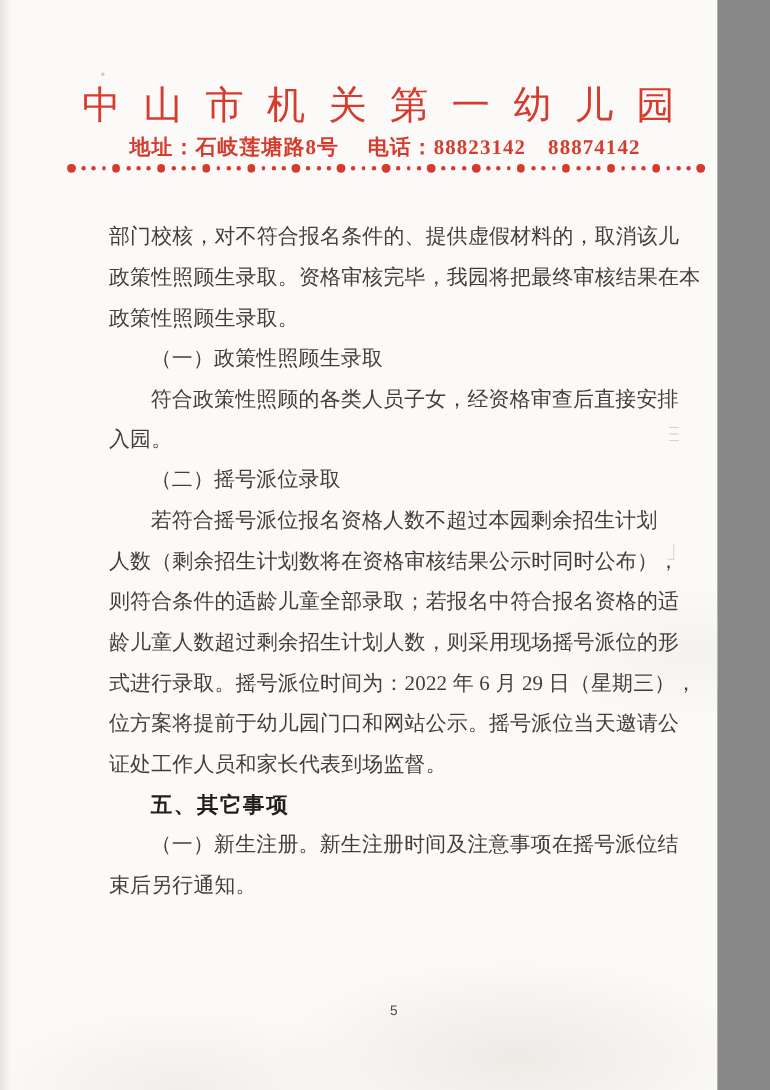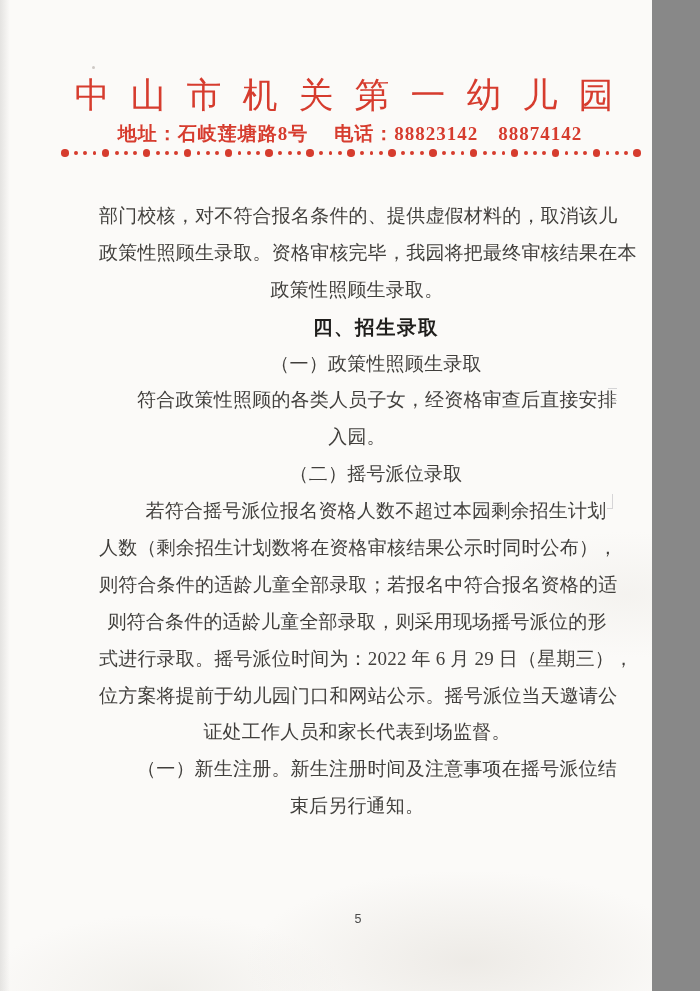--- a/index.html
+++ b/index.html
@@ -26,21 +26,21 @@
   .contact-line .seg+.seg{margin-left:26px;}
   .dotline{
     position:absolute;top:148px;left:61px;width:580px;height:10px;
     display:flex;align-items:center;justify-content:space-between;
   }
   .dot-b{width:7.5px;height:7.5px;border-radius:50%;}
   .dot-s{width:3.8px;height:3.8px;border-radius:50%;}
   
   .doc-body{
     position:absolute;top:198px;left:99px;width:516px;
-    font-size:19px;color:#413f3c;text-align:center;
+    font-size:19px;color:#413f3c;
   }
   .line{height:36.9px;line-height:36.9px;white-space:nowrap;letter-spacing:.2px;}
   .line.indent{padding-left:38px;}
   .line.heading{
     font-family:"Liberation Sans","DejaVu Sans",sans-serif;
     font-weight:700;color:#1f1e1c;font-size:19.5px;letter-spacing:1.5px;
   }
   
   .page-number{
     position:absolute;top:912px;left:338px;width:40px;text-align:center;
@@ -128,32 +128,32 @@
       <span class="dot-s" style="background: rgb(214, 60, 46);"></span>
       <span class="dot-s" style="background: rgb(214, 60, 46);"></span>
       <span class="dot-s" style="background: rgb(214, 60, 46);"></span>
       <span class="dot-b" style="background: rgb(214, 60, 46);"></span>
     </div>
 
   <main class="doc-body" id="doc-lines">
       <div class="line">部门校核，对不符合报名条件的、提供虚假材料的，取消该儿</div>
       <div class="line">政策性照顾生录取。资格审核完毕，我园将把最终审核结果在本</div>
       <div class="line">政策性照顾生录取。</div>
-      <div class="line indent heading">四、招生录取</div>
       <div class="line indent">（一）政策性照顾生录取</div>
       <div class="line indent">符合政策性照顾的各类人员子女，经资格审查后直接安排</div>
       <div class="line">入园。</div>
       <div class="line indent">（二）摇号派位录取</div>
       <div class="line indent">若符合摇号派位报名资格人数不超过本园剩余招生计划</div>
       <div class="line">人数（剩余招生计划数将在资格审核结果公示时同时公布），</div>
       <div class="line">则符合条件的适龄儿童全部录取；若报名中符合报名资格的适</div>
-      <div class="line">则符合条件的适龄儿童全部录取，则采用现场摇号派位的形</div>
+      <div class="line">龄儿童人数超过剩余招生计划人数，则采用现场摇号派位的形</div>
       <div class="line">式进行录取。摇号派位时间为：2022 年 6 月 29 日（星期三），</div>
       <div class="line">位方案将提前于幼儿园门口和网站公示。摇号派位当天邀请公</div>
       <div class="line">证处工作人员和家长代表到场监督。</div>
+      <div class="line indent heading">五、其它事项</div>
       <div class="line indent">（一）新生注册。新生注册时间及注意事项在摇号派位结</div>
       <div class="line">束后另行通知。</div>
     </main>
 
   <svg class="seal" viewBox="0 0 52 200">
     <path d="M 51.5 26.3 A 91 91 0 0 0 21.4 75.5" fill="none" stroke-width="3.6" stroke-linecap="round" opacity="0.8" stroke="#d63c2e"></path>
     <path d="M 22 120 A 91 91 0 0 0 51.5 165.7" fill="none" stroke-width="3.6" stroke-linecap="round" opacity="0.8" stroke="#d63c2e"></path>
     <line x1="36" y1="79" x2="49" y2="74" stroke-width="2.6" stroke-linecap="round" opacity="0.75" stroke="#d63c2e"></line>
     <line x1="33" y1="92" x2="46" y2="87" stroke-width="2.6" stroke-linecap="round" opacity="0.7" stroke="#d63c2e"></line>
     <circle cx="29" cy="64" r="1.8" opacity="0.65" fill="#d63c2e"></circle>

